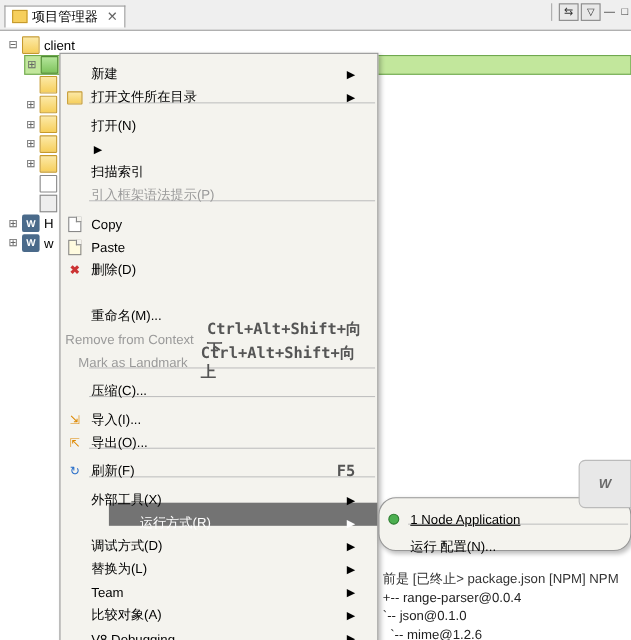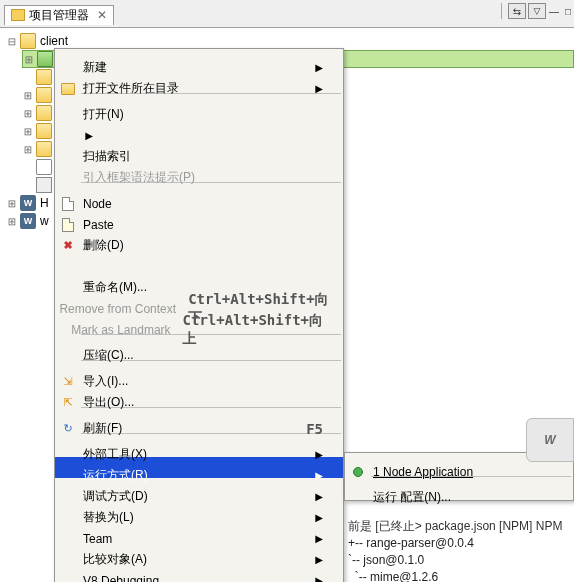--- a/index.html
+++ b/index.html
@@ -16,28 +16,28 @@
 .ticon { width:16px; height:16px; display:inline-block; }
 .sel { background:#c2e79c; border:1px solid #6fa84f; }
 .tree-children { margin-left:16px; }
 .icon-folder { background:linear-gradient(#fce9a6,#f6cf5d); border:1px solid #c69a2c; border-radius:1px; }
 .icon-js { background:#fff; border:1px solid #888; border-radius:1px; }
 .icon-cfg { background:#eee; border:1px solid #888; }
 .icon-w { background:#4a6a8a; color:#fff; font-weight:bold; font-size:9px; display:flex; align-items:center; justify-content:center; border-radius:2px; }
 .menu { position:absolute; background:#f4f3ee; border:1px solid #979797; box-shadow:2px 2px 4px rgba(0,0,0,0.25); }
 .main-menu { left:54px; top:48px; width:290px; }
 .mi { display:flex; align-items:center; height:21px; padding:16px 20px 0 4px; cursor:default; }
-.mi.sel-row { background:#1d4ed8; color:#fff; }
+.mi.sel-row { background:#737373; color:#fff;margin-left:44px; }
 .mi.disabled { color:#9a9a9a;justify-content:center; }
 .mi-icon { width:18px; height:16px; margin-right:6px; display:flex; align-items:center; justify-content:center; font-size:11px; }
 .mi-label { flex:1; white-space:nowrap; }
 .mi-accel { color:#555; margin-left:12px; font-family:Consolas,monospace; font-size:14px;font-weight:bold; }
 .mi-arrow { width:10px; text-align:right; font-size:10px; }
 .sep { height:1px; background:#c0c0c0; margin:2px 2px 2px 26px; }
-.sub-menu { left:344px; top:452px; width:230px; }
+.sub-menu { left:344px; top:452px; width:230px;border-radius:16px; }
 .watermark { position:absolute; right:0px; top:418px; width:48px; height:44px; background:#e8e8e8; border:1px solid #bbb; border-radius:6px 0 0 6px; display:flex; align-items:center; justify-content:center; font-size:20px; font-style:italic; font-weight:bold; color:#6a6a6a; }
 .console { position:absolute; left:348px; top:502px; font-family:Consolas,"Courier New",monospace; font-size:12px; line-height:16px; color:#222; white-space:pre; }
 .console .hdr { color:#333; }
 .doc-icon { width:12px; height:14px; background:#fff; border:1px solid #888; position:relative; }
 .doc-icon:after { content:""; position:absolute; right:-1px; top:-1px; width:4px; height:4px; background:#f4f3ee; border-left:1px solid #888; border-bottom:1px solid #888; }
 .x-red { color:#c33; font-weight:bold; }
 .imp { color:#d80; }
 .exp { color:#d80; }
 .refresh { color:#2a6fc9; }
 .green-dot { width:10px; height:10px; border-radius:50%; background:#4caf50; border:1px solid #2e7d32; display:inline-block; }
@@ -140,21 +140,21 @@
     </div>
   <div class="mi disabled">
       <span class="mi-icon"></span>
       <span class="mi-label">引入框架语法提示(P)</span>
     </div>
   <div class="sep"></div>
   <div class="mi">
       <span class="mi-icon">
         <span class="doc-icon"></span>
       </span>
-      <span class="mi-label">Node</span>
+      <span class="mi-label">Copy</span>
     </div>
   <div class="mi">
       <span class="mi-icon">
         <span class="doc-icon" style="background:#fffbdf;"></span>
       </span>
       <span class="mi-label">Paste</span>
     </div>
   <div class="mi">
       <span class="mi-icon x-red">✖</span>
       <span class="mi-label">删除(D)</span>

